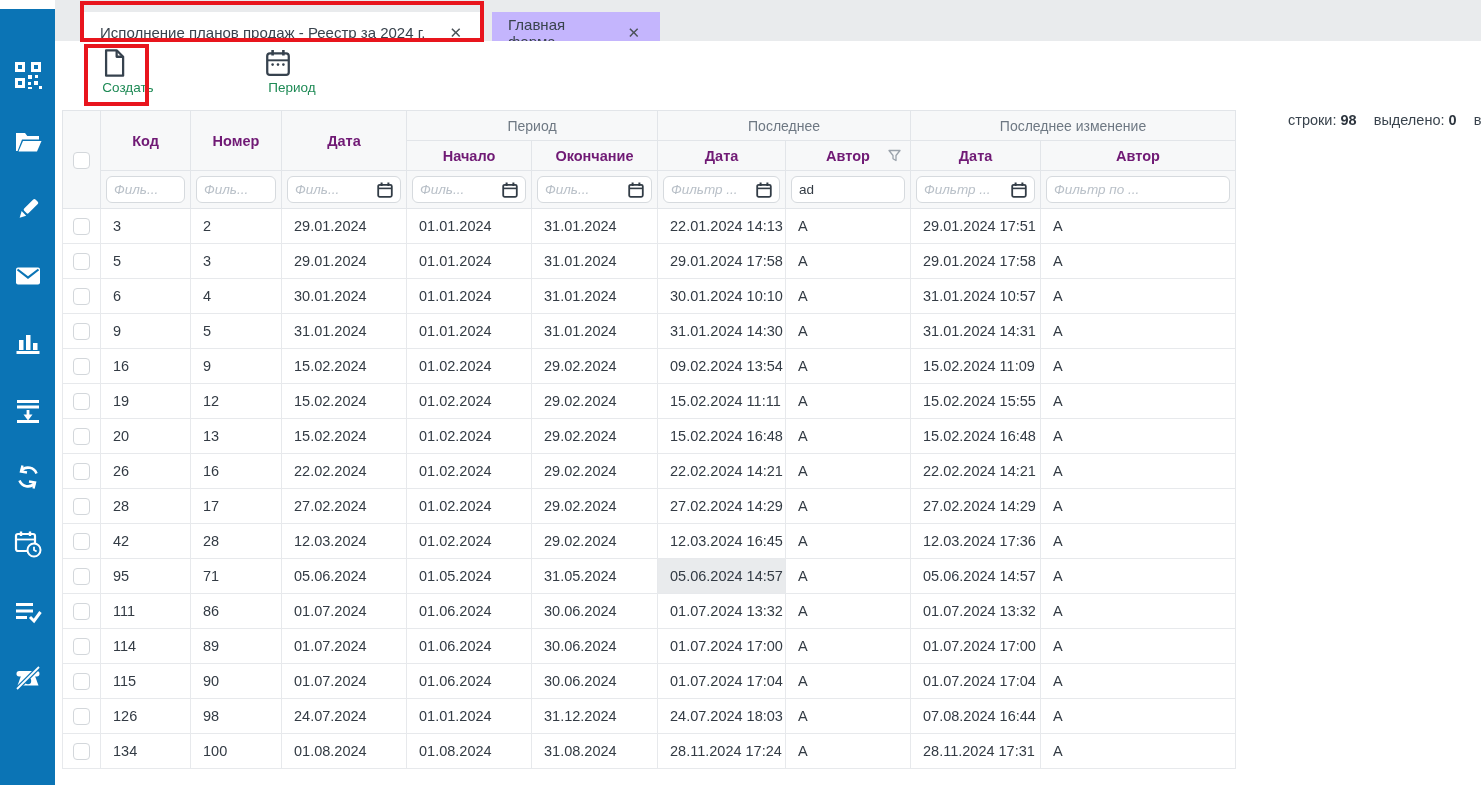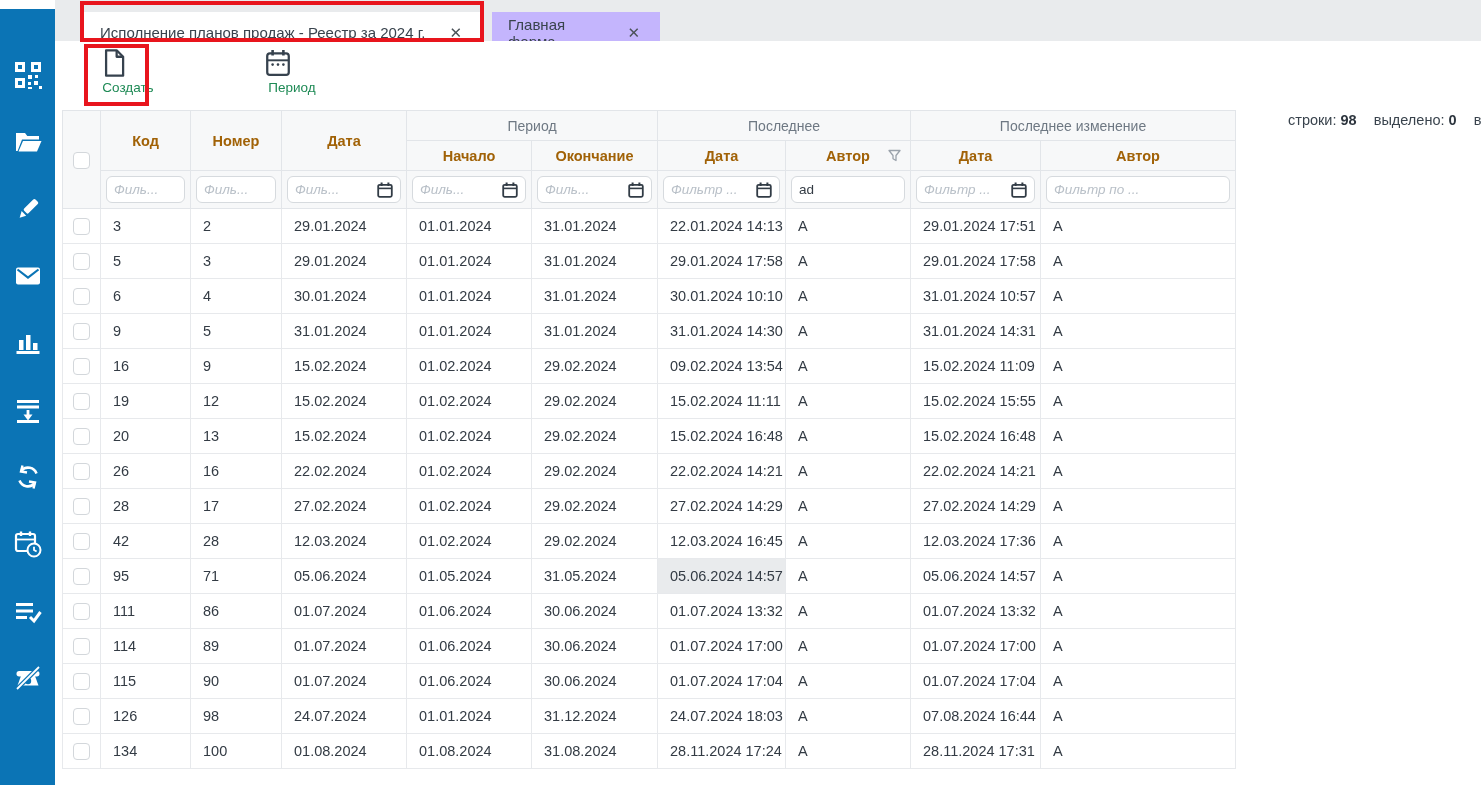--- a/index.html
+++ b/index.html
@@ -38,21 +38,21 @@
   .ann { position:absolute; border:4px solid #e8151d; z-index:50; pointer-events:none; }
   .ann-tab { left:80px; top:1px; width:404px; height:41px; }
   .ann-create { left:84px; top:44px; width:65px; height:62px; }
 
   
   .table-wrap { position:absolute; left:62px; top:110px; }
   table { border-collapse:collapse; table-layout:fixed; width:1173px; }
   th, td { overflow:hidden; white-space:nowrap; }
   thead th { background:#f7f8f9; border:1px solid #e2e5e9; font-weight:400; }
   th.hgroup { height:30px; font-size:14px; color:#6e7883; text-align:center; }
-  th.hlabel { font-size:14.5px; font-weight:600; color:#a16207; text-align:center; height:30px; position:relative; }
+  th.hlabel { font-size:14.5px; font-weight:600; color:#701a75; text-align:center; height:30px; position:relative; }
   th.hcb { width:38px; }
   td.fcell { background:#f7f8f9; border:1px solid #e2e5e9; height:38px; padding:0 5px; }
   .finput { position:relative; height:27px; background:#fff; border:1px solid #d6dade; border-radius:6px;
     display:flex; align-items:center; padding:0 7px; }
   .finput input { border:none; outline:none; width:100%; height:100%; font-size:13.5px; color:#333b44;
     font-family:inherit; background:transparent; }
   .finput input::placeholder { font-style:italic; color:#b9c0c8; }
   .finput .cal { flex:none; margin-left:2px; display:flex; }
   tbody td { height:35px; border:1px solid #e7e9ec; font-size:14.5px; color:#333b44; padding:0 0 0 12px; background:#fff; cursor:default; }
   tbody td.cbcell { padding:0; text-align:center; }

